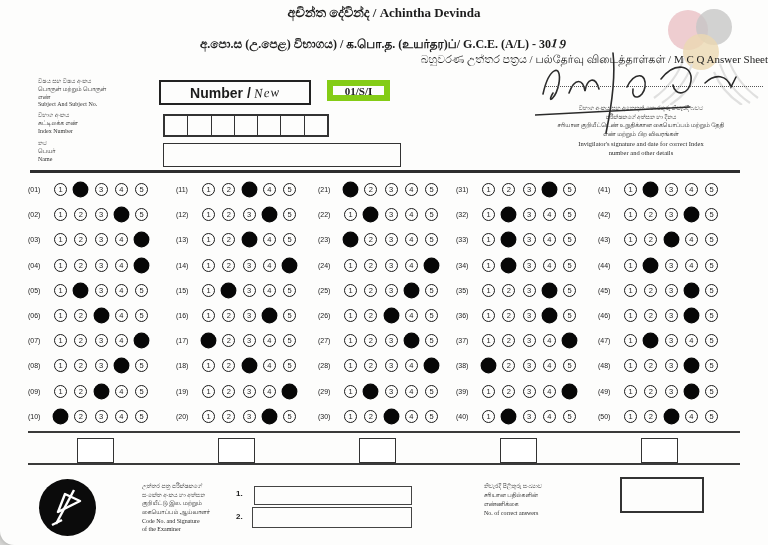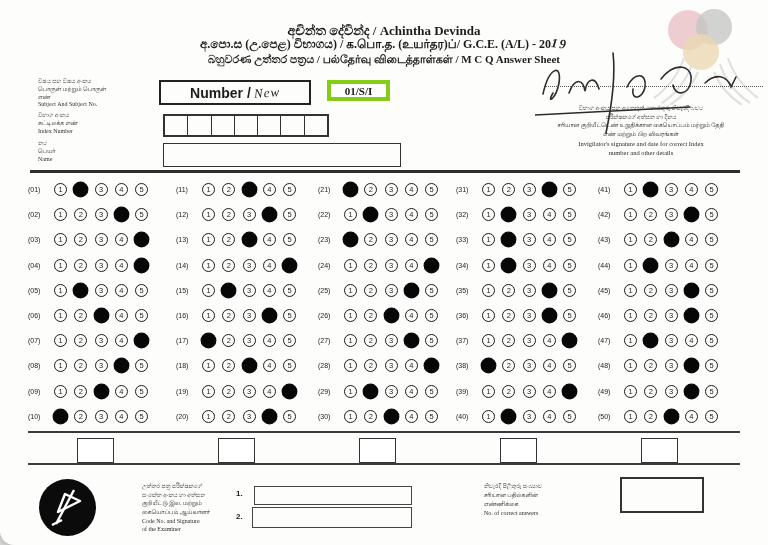--- a/index.html
+++ b/index.html
@@ -1,36 +1,36 @@
 <!DOCTYPE html>
 <html><head>
 <meta charset="utf-8">
 <style>
   * { margin:0; padding:0; box-sizing:border-box; }
   html,body { width:768px; height:545px; background:#d8d8d6; font-family:"Liberation Serif", serif; }
   .sheet { position:relative; width:768px; height:545px; background:#fdfdfc; overflow:hidden;
            border-radius:0 0 0 14px; box-shadow:0 0 6px rgba(0,0,0,.25); color:#1c1c1c; }
 
   
-  .title-line   { position:absolute; top:23px;  left:0; width:100%; text-align:center; font-size:13px; font-weight:bold; }
+  .title-line   { position:absolute; top:5px;  left:0; width:100%; text-align:center; font-size:13px; font-weight:bold; }
   .exam-line    { position:absolute; top:36px; left:0; width:100%; text-align:center; font-size:12px; font-weight:bold; }
   .year-hand    { display:inline-block; font-style:italic; font-weight:bold; transform:rotate(6deg); font-size:13px; letter-spacing:2px; }
-  .mcq-line     { position:absolute; top:53px; left:0; width:100%; text-align:center; font-size:11px; font-weight:bold; }
+  .mcq-line     { position:absolute; top:53px; left:0; width:100%; text-align:right; font-size:11px; font-weight:normal; }
   .watermark    { position:absolute; top:0; right:2px; width:120px; height:105px; opacity:.55; }
 
   
   .flabel { position:absolute; font-size:6px; line-height:1.3; color:#333; }
   .lbl-subject { left:38px; top:78px; }
   .lbl-index   { left:38px; top:112px; }
   .lbl-name    { left:38px; top:140px; }
   .subject-box { position:absolute; left:159px; top:80px; width:152px; height:25px; border:2px solid #222;
                  display:flex; align-items:center; justify-content:center; gap:3px; }
   .subject-printed { font-family:"Liberation Sans",sans-serif; font-weight:bold; font-size:14px; }
   .subject-hand    { font-style:italic; font-size:13px; letter-spacing:1px; transform:rotate(-4deg); display:inline-block; }
-  .paper-code-box  { position:absolute; left:327px; top:80px; width:63px; height:21px; border:4px solid #84cc16;
+  .paper-code-box  { position:absolute; left:327px; top:80px; width:63px; height:21px; border:6px solid #84cc16;
                      display:flex; align-items:center; justify-content:center; font-weight:bold; font-size:11px; }
   .index-row { position:absolute; left:163px; top:114px; width:166px; height:23px; border:2px solid #333; display:flex; }
   .index-cell { flex:1; border-right:1.4px solid #333; }
   .index-cell:last-child { border-right:none; }
   .name-box { position:absolute; left:163px; top:143px; width:238px; height:24px; border:1.6px solid #333; }
 
   
   .sig-svg    { position:absolute; left:535px; top:48px; width:215px; height:90px; }
   .dotted-line{ position:absolute; left:545px; top:86px; width:218px; border-bottom:1.6px dotted #555; }
   .invig-text { position:absolute; left:515px; top:104px; width:252px; text-align:center; font-size:6px; line-height:1.45; color:#2a2a2a; }
@@ -81,21 +81,21 @@
         <path d="M16 103 Q 38 88 46 64"></path>
         <path d="M24 105 Q 44 92 52 72"></path>
       <path d="M112 98 Q 90 82 82 58"></path>
         <path d="M104 103 Q 82 88 74 64"></path>
         <path d="M96 105 Q 76 92 68 72"></path>
     </g>
   </svg>
 
   <div class="title-line">අචින්ත දේවින්ද / Achintha Devinda</div>
   <div class="exam-line">
-    <span>අ.පො.ස (උ.පෙළ) විභාගය) / க.பொ.த. (உயர்தர)ப்/ G.C.E. (A/L) - 20</span><span class="year-hand">19</span>
+    <span>අ.පො.ස (උ.පෙළ) විභාගය) / க.பொ.த. (உயர்தர)ப்/ G.C.E. (A/L) - 30</span><span class="year-hand">19</span>
   </div>
   <div class="mcq-line">බහුවරණ උත්තර පත්‍රය / பல்தேர்வு விடைத்தாள்கள் / M C Q Answer Sheet</div>
 
   <div class="flabel lbl-subject">
     <div>විෂය සහ විෂය අංකය</div>
     <div>பொருள் மற்றும் பொருள்</div>
     <div>எண்</div>
     <div>Subject And Subject No.</div>
   </div>
   <div class="subject-box">

